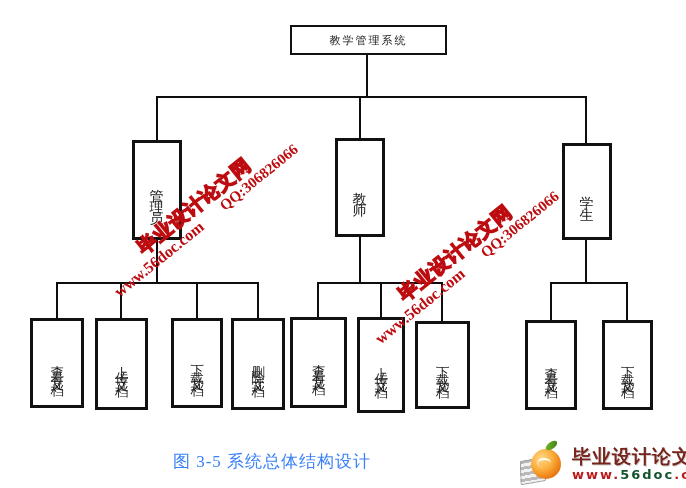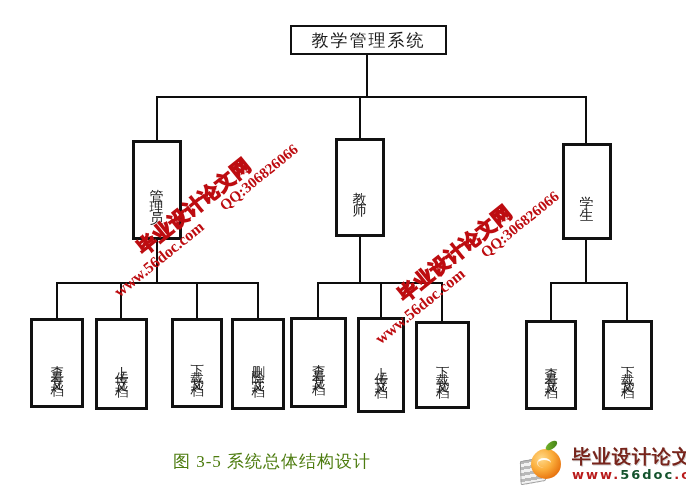--- a/index.html
+++ b/index.html
@@ -8,21 +8,21 @@
     font-family:"DejaVu Sans",sans-serif;
   }
   
   .ln{position:absolute;background:#0d0d0d;z-index:1;}
   
   .node{
     position:absolute;background:#fff;border:3px solid #111;z-index:2;
     display:flex;align-items:center;justify-content:center;box-sizing:border-box;
     color:#1a1a1a;
   }
-  .node-root{border-width:2px;font-size:17px;letter-spacing:2px;white-space:nowrap;}
+  .node-root{border-width:2px;font-size:11px;letter-spacing:2px;white-space:nowrap;}
   .vtext{
     writing-mode:vertical-rl;text-orientation:upright;
     font-size:13.5px;line-height:1;color:#1a1a1a;
   }
   .parent .vtext{font-size:14px;letter-spacing:11px;margin-top:8px;}
   .leaf .vtext{letter-spacing:6px;margin-top:5px;}
   
   .wm{
     position:absolute;z-index:5;display:flex;flex-direction:column;align-items:center;
     transform:translate(-50%,-50%) rotate(-39deg);
@@ -35,21 +35,21 @@
     .wm-brand{color:rgba(255,255,255,.92);-webkit-text-stroke:1.4px #bd0c10;}
   }
   .wm-latin{
     display:flex;gap:26px;font-family:"Liberation Serif",serif;font-weight:bold;
     font-size:16px;line-height:1.1;
   }
   .wm-qq{font-size:15px;}
   
   .caption{
     position:absolute;left:0;top:450px;width:544px;text-align:center;
-    font-family:"Liberation Serif",serif;font-size:17px;color:#4d7c0f;letter-spacing:1px;
+    font-family:"Liberation Serif",serif;font-size:17px;color:#3b82f6;letter-spacing:1px;
     z-index:3;
   }
   
   .logo{position:absolute;left:518px;top:441px;width:168px;height:46px;z-index:4;display:flex;align-items:center;}
   .logo-art{position:relative;width:50px;height:44px;flex:0 0 auto;}
   .logo-book{
     position:absolute;left:2px;top:17px;width:26px;height:24px;border-radius:2px;
     background:repeating-linear-gradient(180deg,#b9b9b9 0 3px,#f2f2f2 3px 6px);
     transform:rotate(-10deg) skewX(-8deg);box-shadow:0 0 0 1px #9a9a9a inset;
   }

